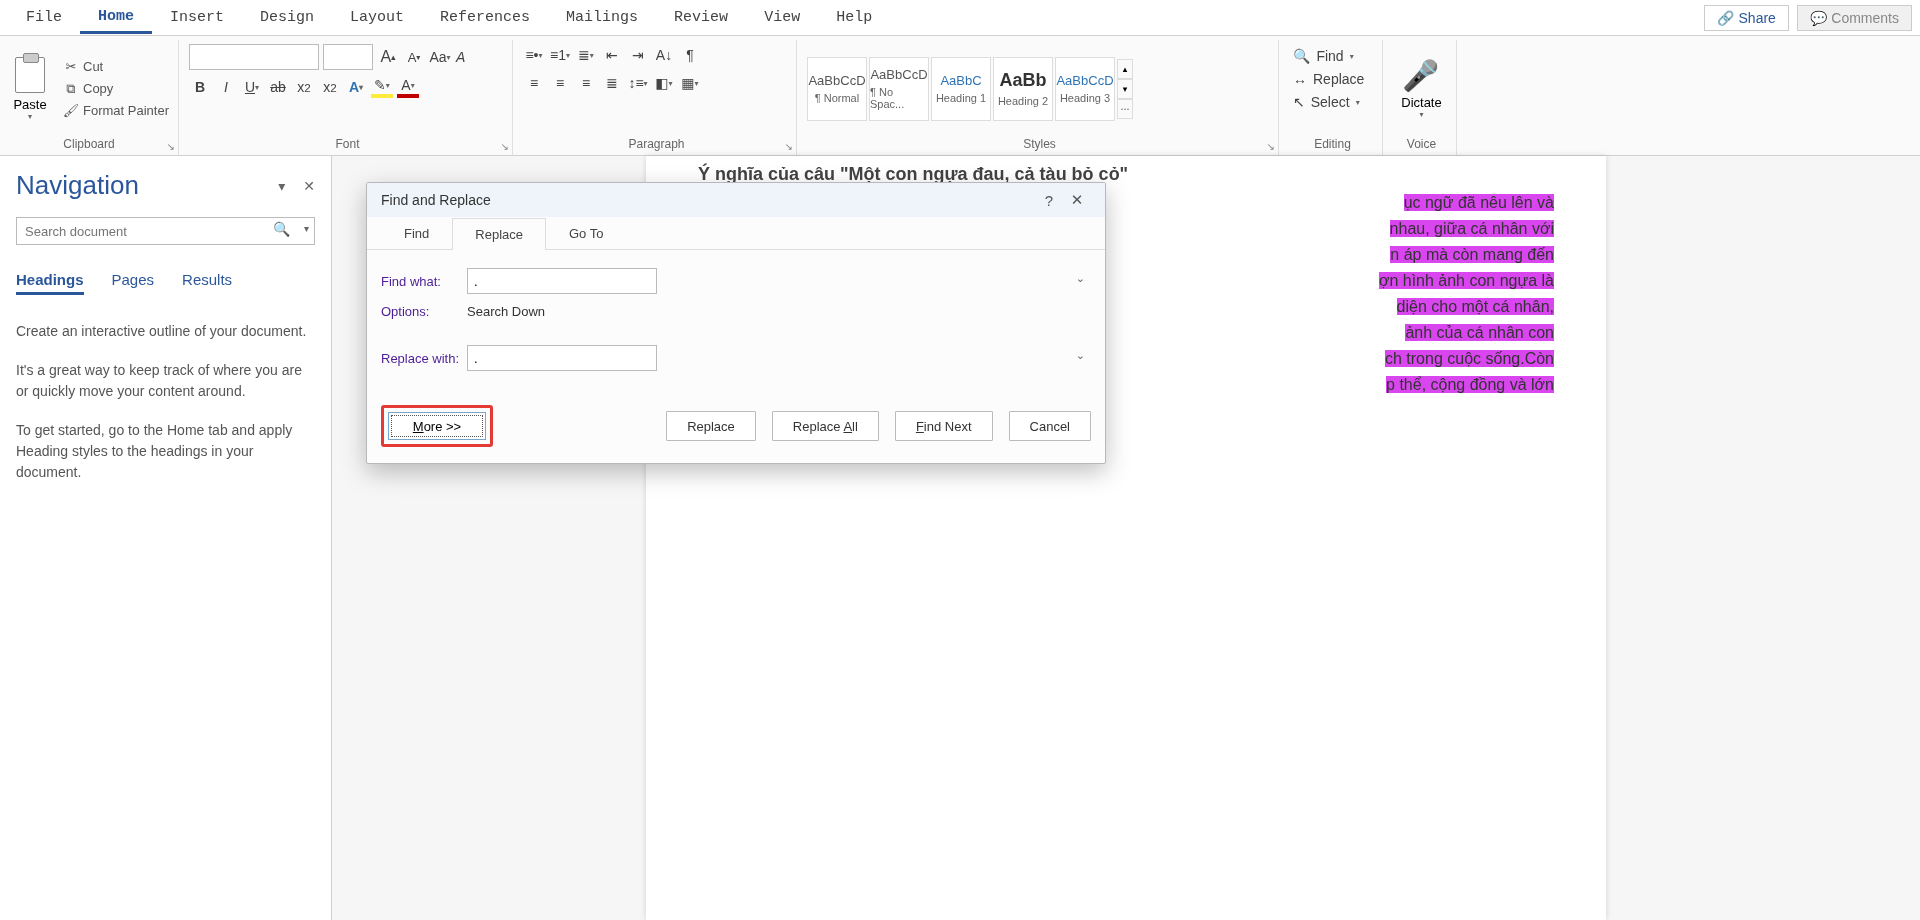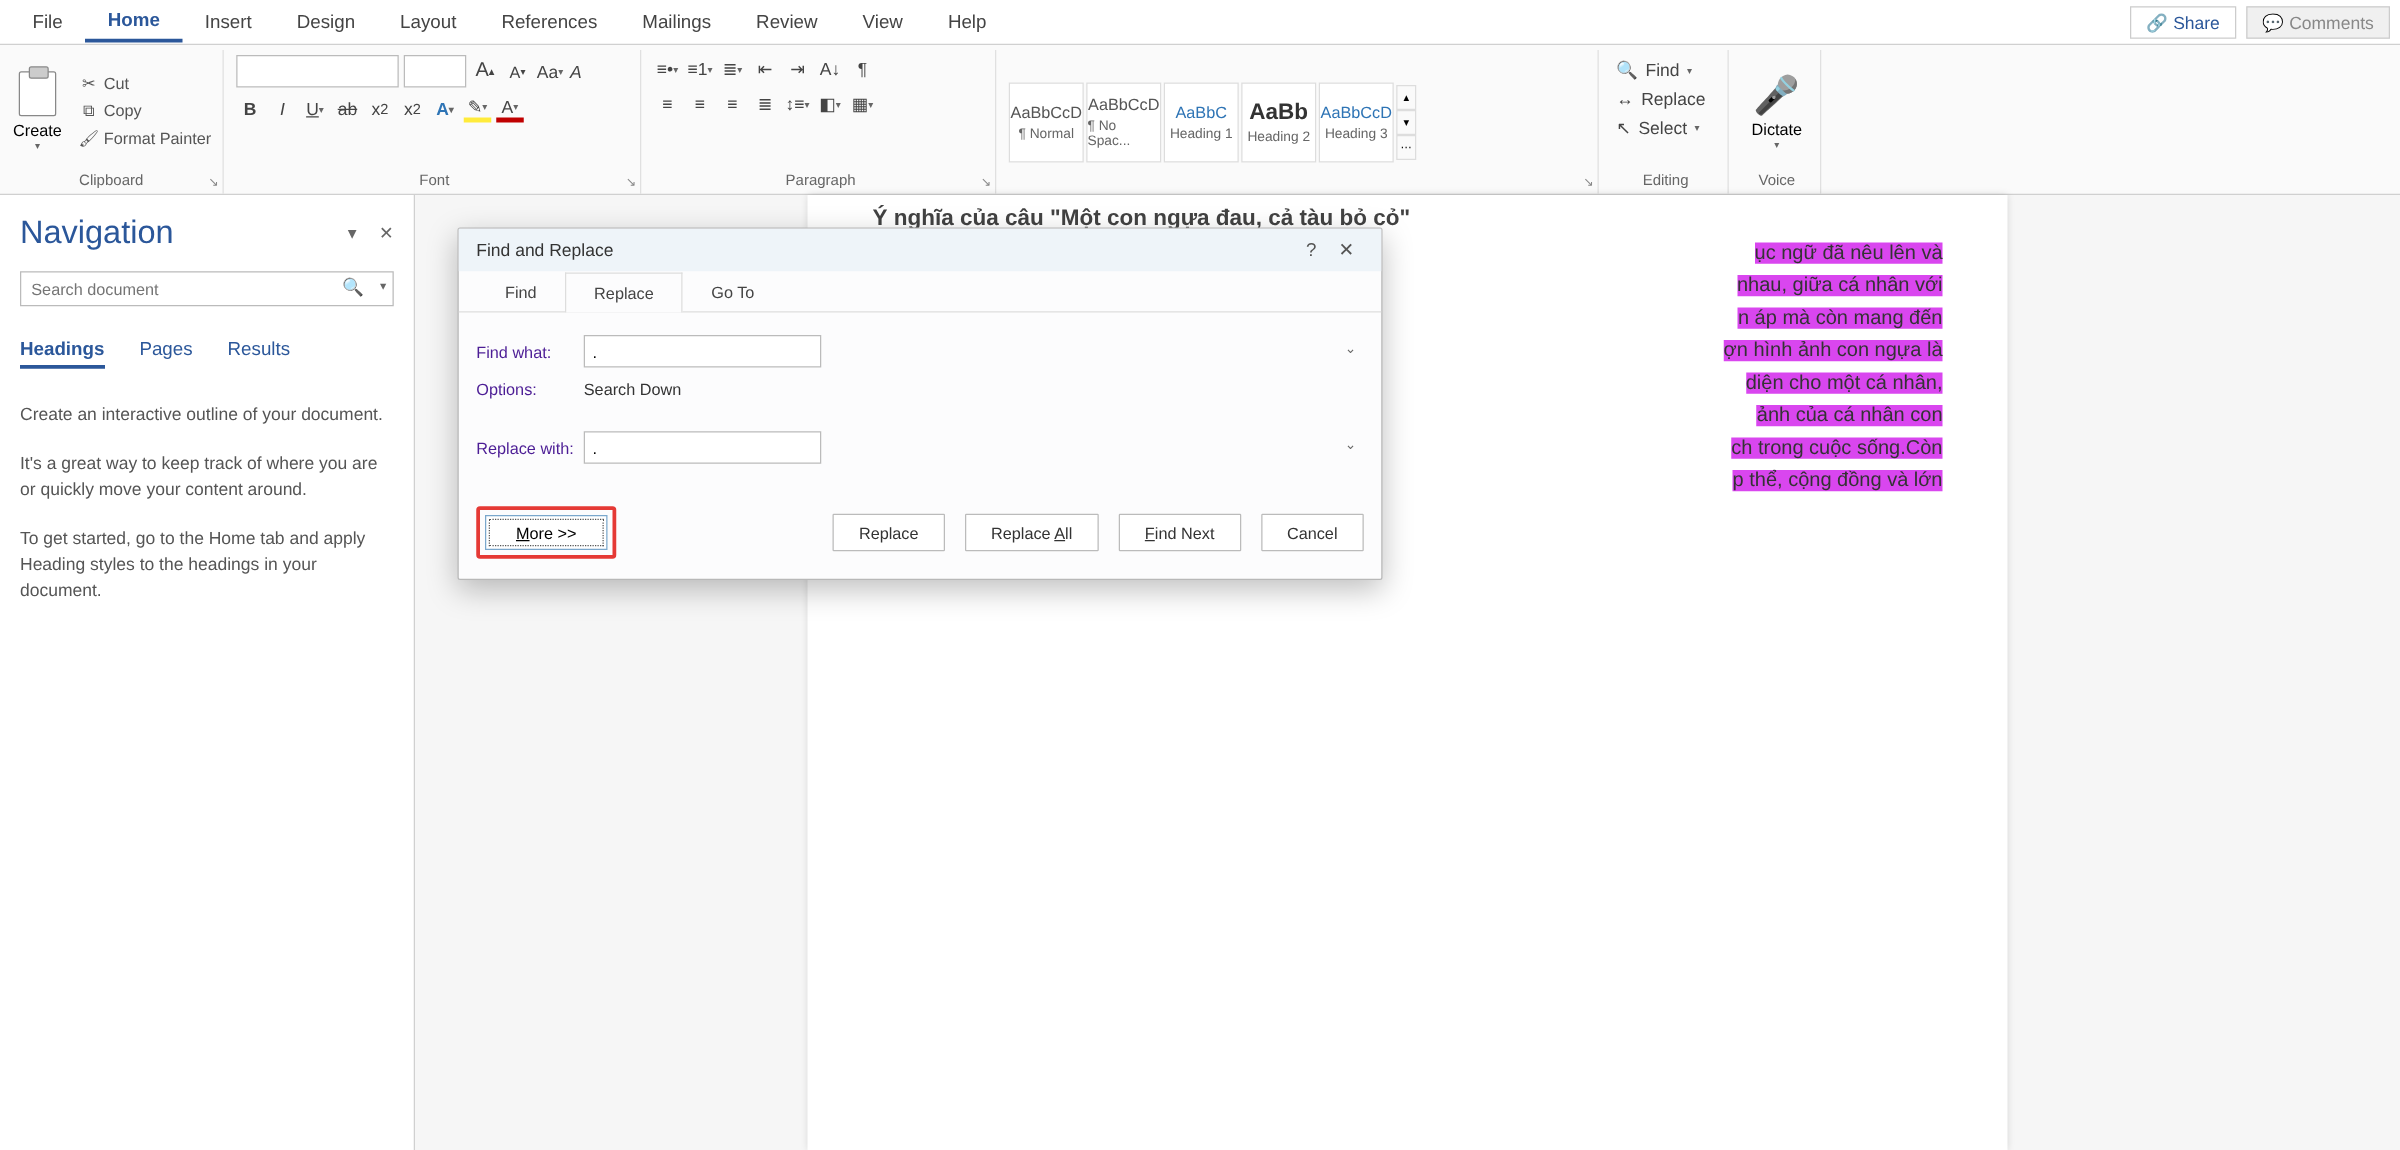--- a/index.html
+++ b/index.html
@@ -1,20 +1,20 @@
 <!DOCTYPE html>
 <html><head>
 <meta charset="utf-8">
 <style>
 * { box-sizing: border-box; margin: 0; padding: 0; font-family: "Segoe UI", Arial, sans-serif; }
 body { background: #fff; width: 1920px; height: 920px; overflow: hidden; position: relative; }
 
 
 .ribbon-tabs { display: flex; align-items: center; height: 36px; padding: 0 8px; border-bottom: 1px solid #d0d0d0; font-size: 15px; color: #444; }
-.ribbon-tabs .tab { padding: 6px 18px; cursor: pointer; }
+.ribbon-tabs .tab { padding: 6px 18px; cursor: pointer; font-family: Liberation Mono, monospace; }
 .ribbon-tabs .tab.active { color: #2b579a; font-weight: 600; border-bottom: 3px solid #2b579a; }
 .ribbon-tabs .spacer { flex: 1; }
 .share-btn { background: #fff; border: 1px solid #ccc; padding: 4px 12px; color: #2b579a; font-size: 14px; cursor: pointer; display: flex; align-items: center; gap: 4px; }
 .comments-btn { background: #f0f0f0; border: 1px solid #ccc; padding: 4px 12px; color: #888; font-size: 14px; margin-left: 8px; cursor: pointer; display: flex; align-items: center; gap: 4px; }
 
 
 .ribbon { display: flex; height: 120px; border-bottom: 1px solid #d0d0d0; background: #fafafa; padding-top: 4px; }
 .group { border-right: 1px solid #e0e0e0; margin-right: 4px; padding: 2px 6px; display: flex; flex-direction: column; justify-content: space-between; }
 .group-label { text-align: center; font-size: 12px; color: #666; padding: 2px 0; }
 .group-body { flex: 1; display: flex; align-items: flex-start; }
@@ -136,21 +136,21 @@
       <span>Comments</span>
     </button>
 </div>
 
 <div class="ribbon">
 
   <div class="group clipboard">
     <div class="group-body">
       <div class="paste-btn">
         <div class="paste-icon"></div>
-        <div style="font-size:13px;margin-top:4px;">Create</div>
+        <div style="font-size:13px;margin-top:4px;">Paste</div>
         <div class="dd">▾</div>
       </div>
       <div class="clip-list">
         <div class="clip-item">
             <span class="small-icon">✂</span>
             <span>Cut</span>
           </div>
         <div class="clip-item">
             <span class="small-icon">⧉</span>
             <span>Copy</span>
@@ -248,20 +248,21 @@
             <div class="style-preview blue">AaBbCcD</div>
             <div class="style-name">Heading 3</div>
           </div>
       </div>
       <div class="gallery-scroll">
         <div>▴</div>
         <div>▾</div>
         <div>⋯</div>
       </div>
     </div>
+    <div class="group-label">Styles</div>
     <span class="group-launcher">↘</span>
   </div>
 
   <div class="group editing-group" style="width:100px;">
     <div class="group-body">
       <div class="edit-item">
           <span>🔍</span>
           <span>Find</span>
           <span class="dd">▾</span>
         </div>

